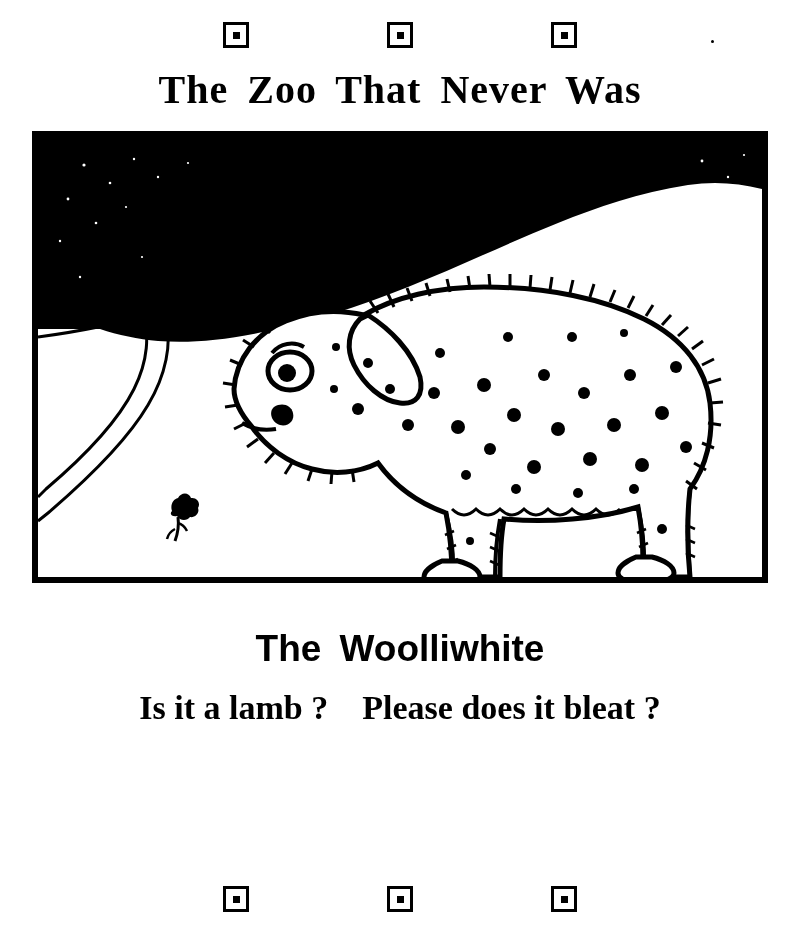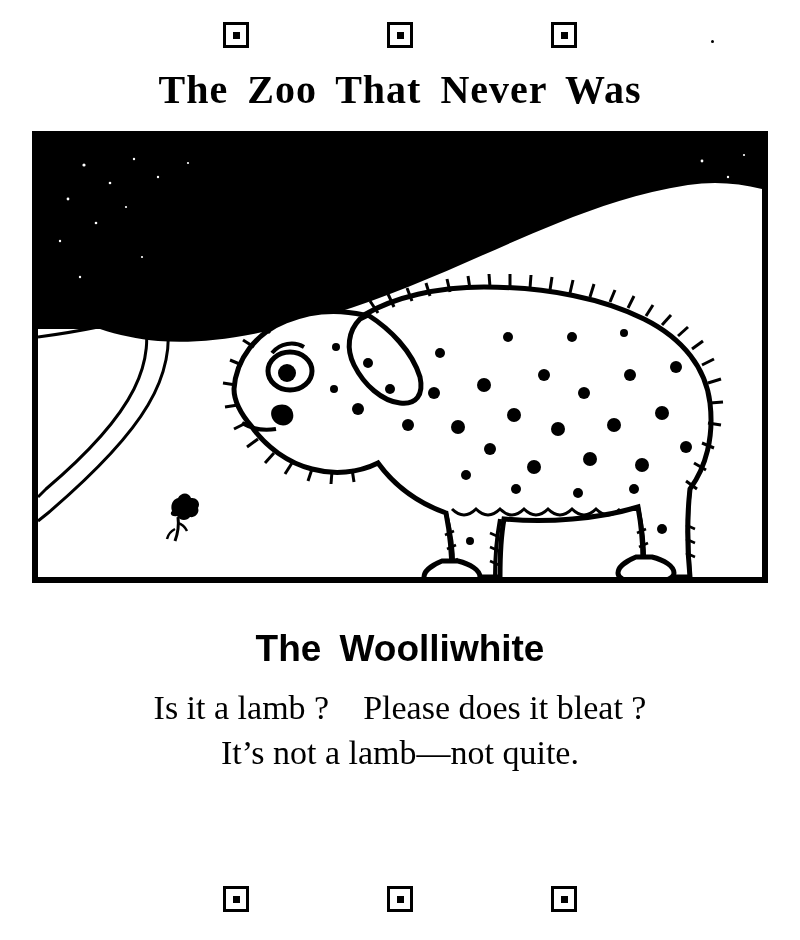--- a/index.html
+++ b/index.html
@@ -90,20 +90,21 @@
     font-weight: bold;
     font-size: 37px;
     word-spacing: 8px;
   }
   .poem {
     position: absolute;
     top: 685px;
     left: 0;
     width: 800px;
     text-align: center;
+    font-weight: bold;
   }
   .poem-line {
     font-family: "Liberation Serif", serif;
     font-size: 34px;
     line-height: 1.33;
     white-space: pre;
     color: #000;
   }
   .speck {
     position: absolute;
@@ -310,21 +311,20 @@
         <circle cx="624" cy="392" r="5"></circle>
         <circle cx="432" cy="404" r="4"></circle>
       </g>
     </svg>
   </div>
 
   <div class="poem-title">The Woolliwhite</div>
 
   <div class="poem">
     <div class="poem-line">Is it a lamb ?    Please does it bleat ?</div>
-    <div class="poem-line">It’s not a lamb—not quite.</div>
   </div>
 
   <div class="ornament-row bottom">
     <div class="ornament">
         <div class="dot"></div>
       </div>
     <div class="ornament">
         <div class="dot"></div>
       </div>
     <div class="ornament">

